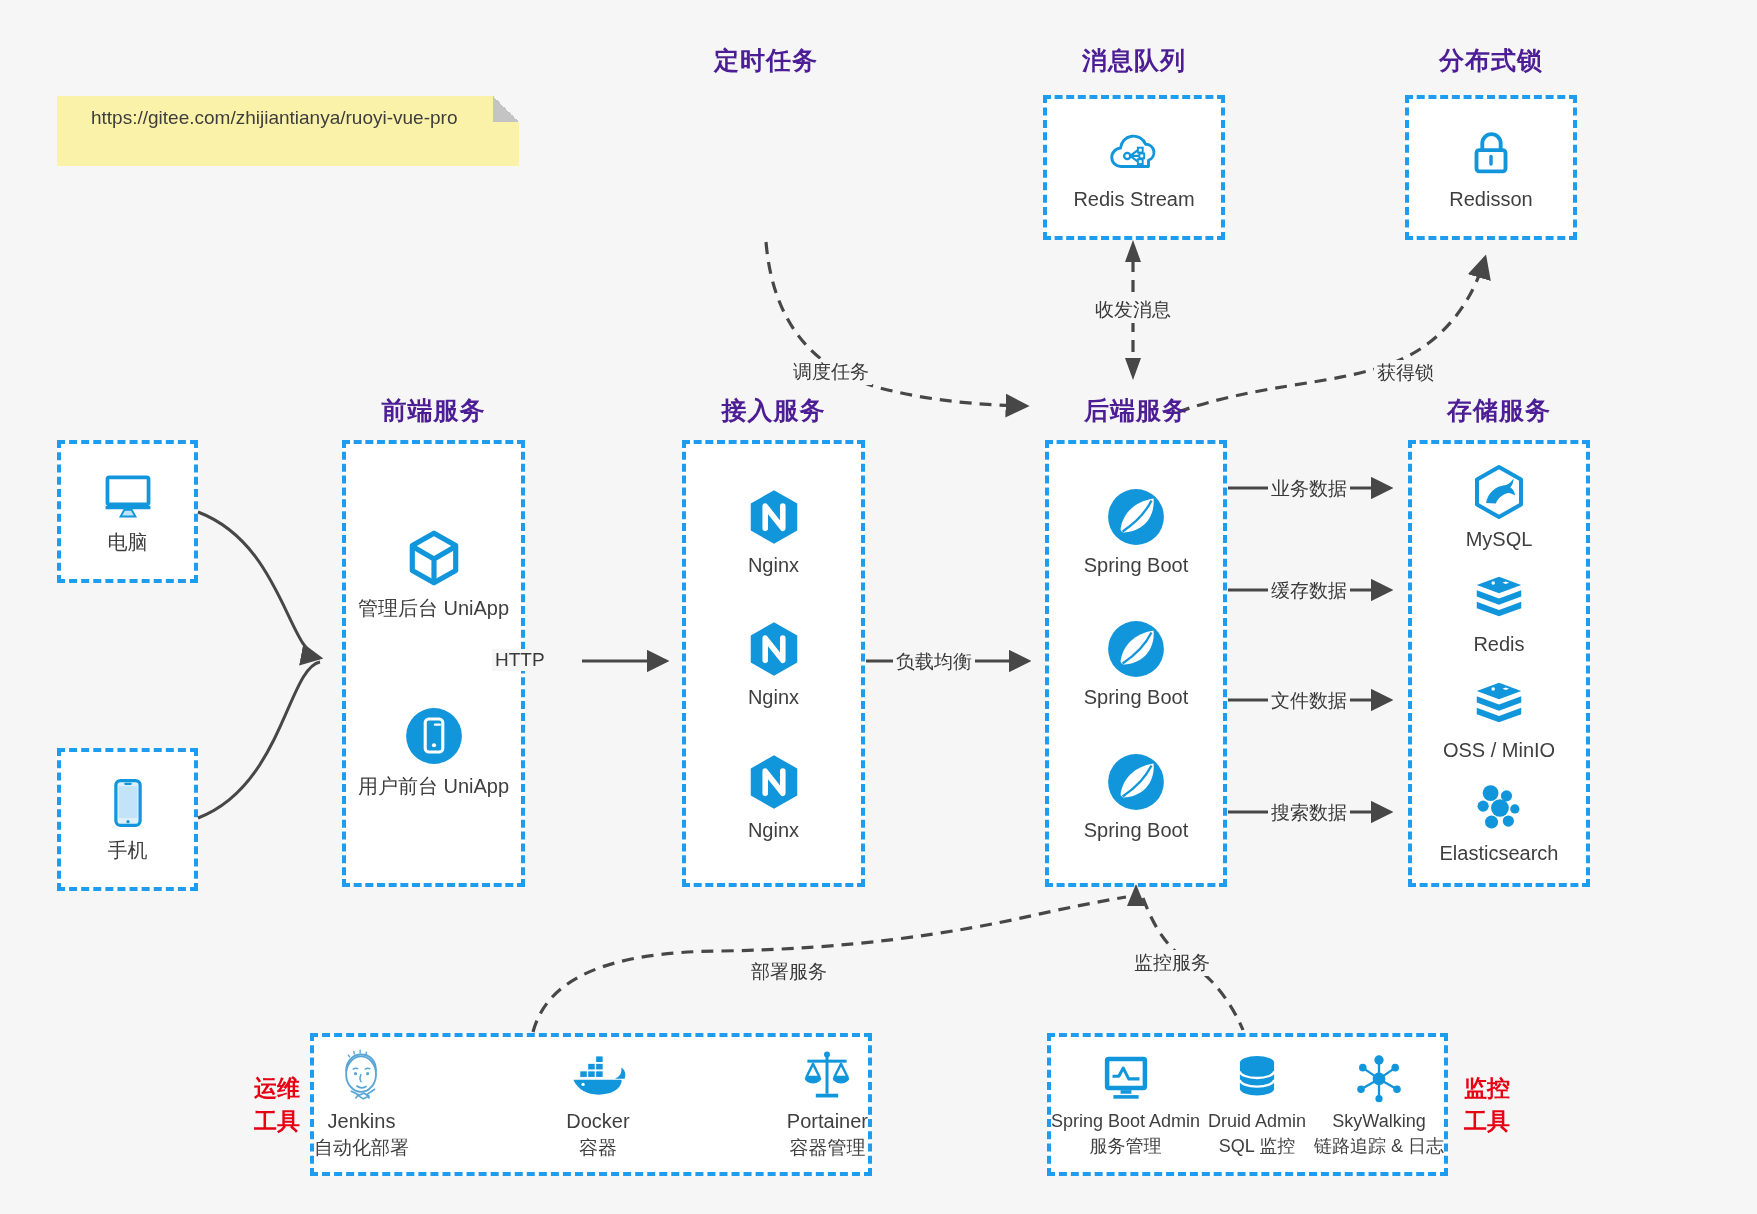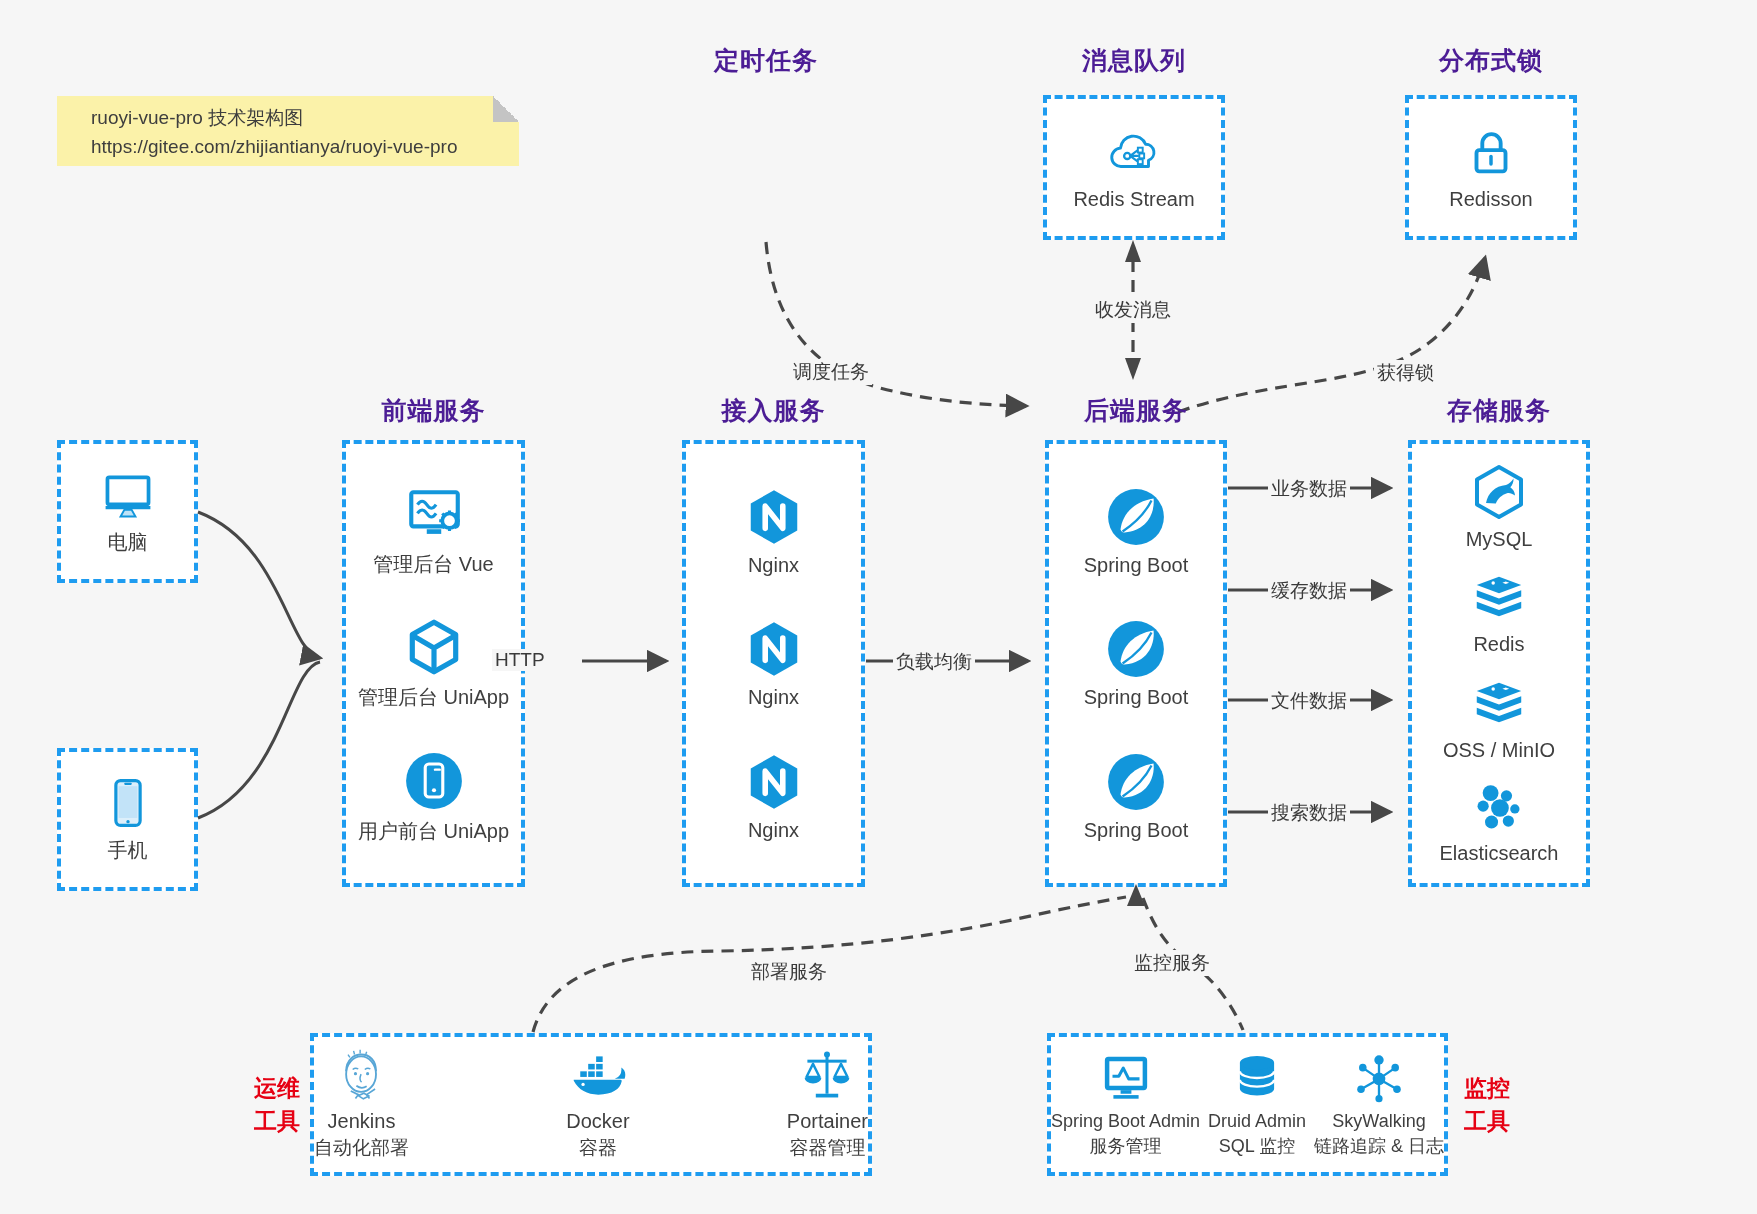--- a/index.html
+++ b/index.html
@@ -22,21 +22,20 @@
   svg.overlay{position:absolute;left:0;top:0;z-index:3;pointer-events:none;}
   .ic{line-height:0;}
 </style>
 </head>
 <body>
 
 <div id="stage">
 
   <div id="note">
     <div class="fold"></div>
-    <div>ruoyi-vue-pro 技术架构图</div>
     <div>https://gitee.com/zhijiantianya/ruoyi-vue-pro</div>
   </div>
 
   <div class="gtitle" style="left:680px;top:44px;width:172px;">定时任务</div>
   <div class="gtitle" style="left:1043px;top:44px;width:182px;">消息队列</div>
   <div class="gtitle" style="left:1405px;top:44px;width:172px;">分布式锁</div>
   <div class="gtitle" style="left:342px;top:394px;width:183px;">前端服务</div>
   <div class="gtitle" style="left:682px;top:394px;width:183px;">接入服务</div>
   <div class="gtitle" style="left:1045px;top:394px;width:182px;">后端服务</div>
   <div class="gtitle" style="left:1408px;top:394px;width:182px;">存储服务</div>
@@ -92,34 +91,20 @@
             <rect x="20" y="12" width="20" height="34" fill="#c2e3f8"></rect>
             <path d="M27,9.5 h6" stroke="#1296db" stroke-width="2.2" stroke-linecap="round"></path>
             <circle cx="30" cy="50" r="1.8" fill="#1296db"></circle>
           </svg>
       </span>
       <span class="lbl">手机</span>
     </div>
   </div>
 
   <div class="dbox vcol" style="left:342px;top:440px;width:183px;height:447px;">
-    <div class="item">
-      <span class="ic">
-        <svg viewBox="0 0 60 60" width="62" height="62">
-            <rect x="8" y="9" width="45" height="33" rx="2" fill="none" stroke="#1296db" stroke-width="4"></rect>
-            <path d="M14,21 c3,-4.5 6,-4.5 9,0 c3,4.5 6,4.5 9,0 M14,29.5 c3,-4.5 6,-4.5 9,0 c3,4.5 6,4.5 9,0" fill="none" stroke="#1296db" stroke-width="3"></path>
-            <path d="M23,47 H37" stroke="#1296db" stroke-width="4.5"></path>
-            <circle cx="45" cy="36.5" r="7" fill="#fff" stroke="#1296db" stroke-width="3.6"></circle>
-            <g stroke="#1296db" stroke-width="3">
-              <path d="M45,26.5 v4 M45,42.5 v4 M35,36.5 h4 M51,36.5 h4 M38,29.5 l2.8,2.8 M49.2,40.7 l2.8,2.8 M52,29.5 l-2.8,2.8 M40.8,40.7 L38,43.5"></path>
-            </g>
-          </svg>
-      </span>
-      <span class="lbl">管理后台 Vue</span>
-    </div>
     <div class="item">
       <span class="ic">
         <svg viewBox="0 0 60 60" width="62" height="62">
             <polygon points="30,6 51,18 51,42 30,54 9,42 9,18" fill="none" stroke="#1296db" stroke-width="5" stroke-linejoin="round"></polygon>
             <path d="M30,31 V53 M30,31 L10.5,19.5 M30,31 L49.5,19.5" fill="none" stroke="#1296db" stroke-width="5" stroke-linecap="round"></path>
           </svg>
       </span>
       <span class="lbl">管理后台 UniApp</span>
     </div>
     <div class="item">

